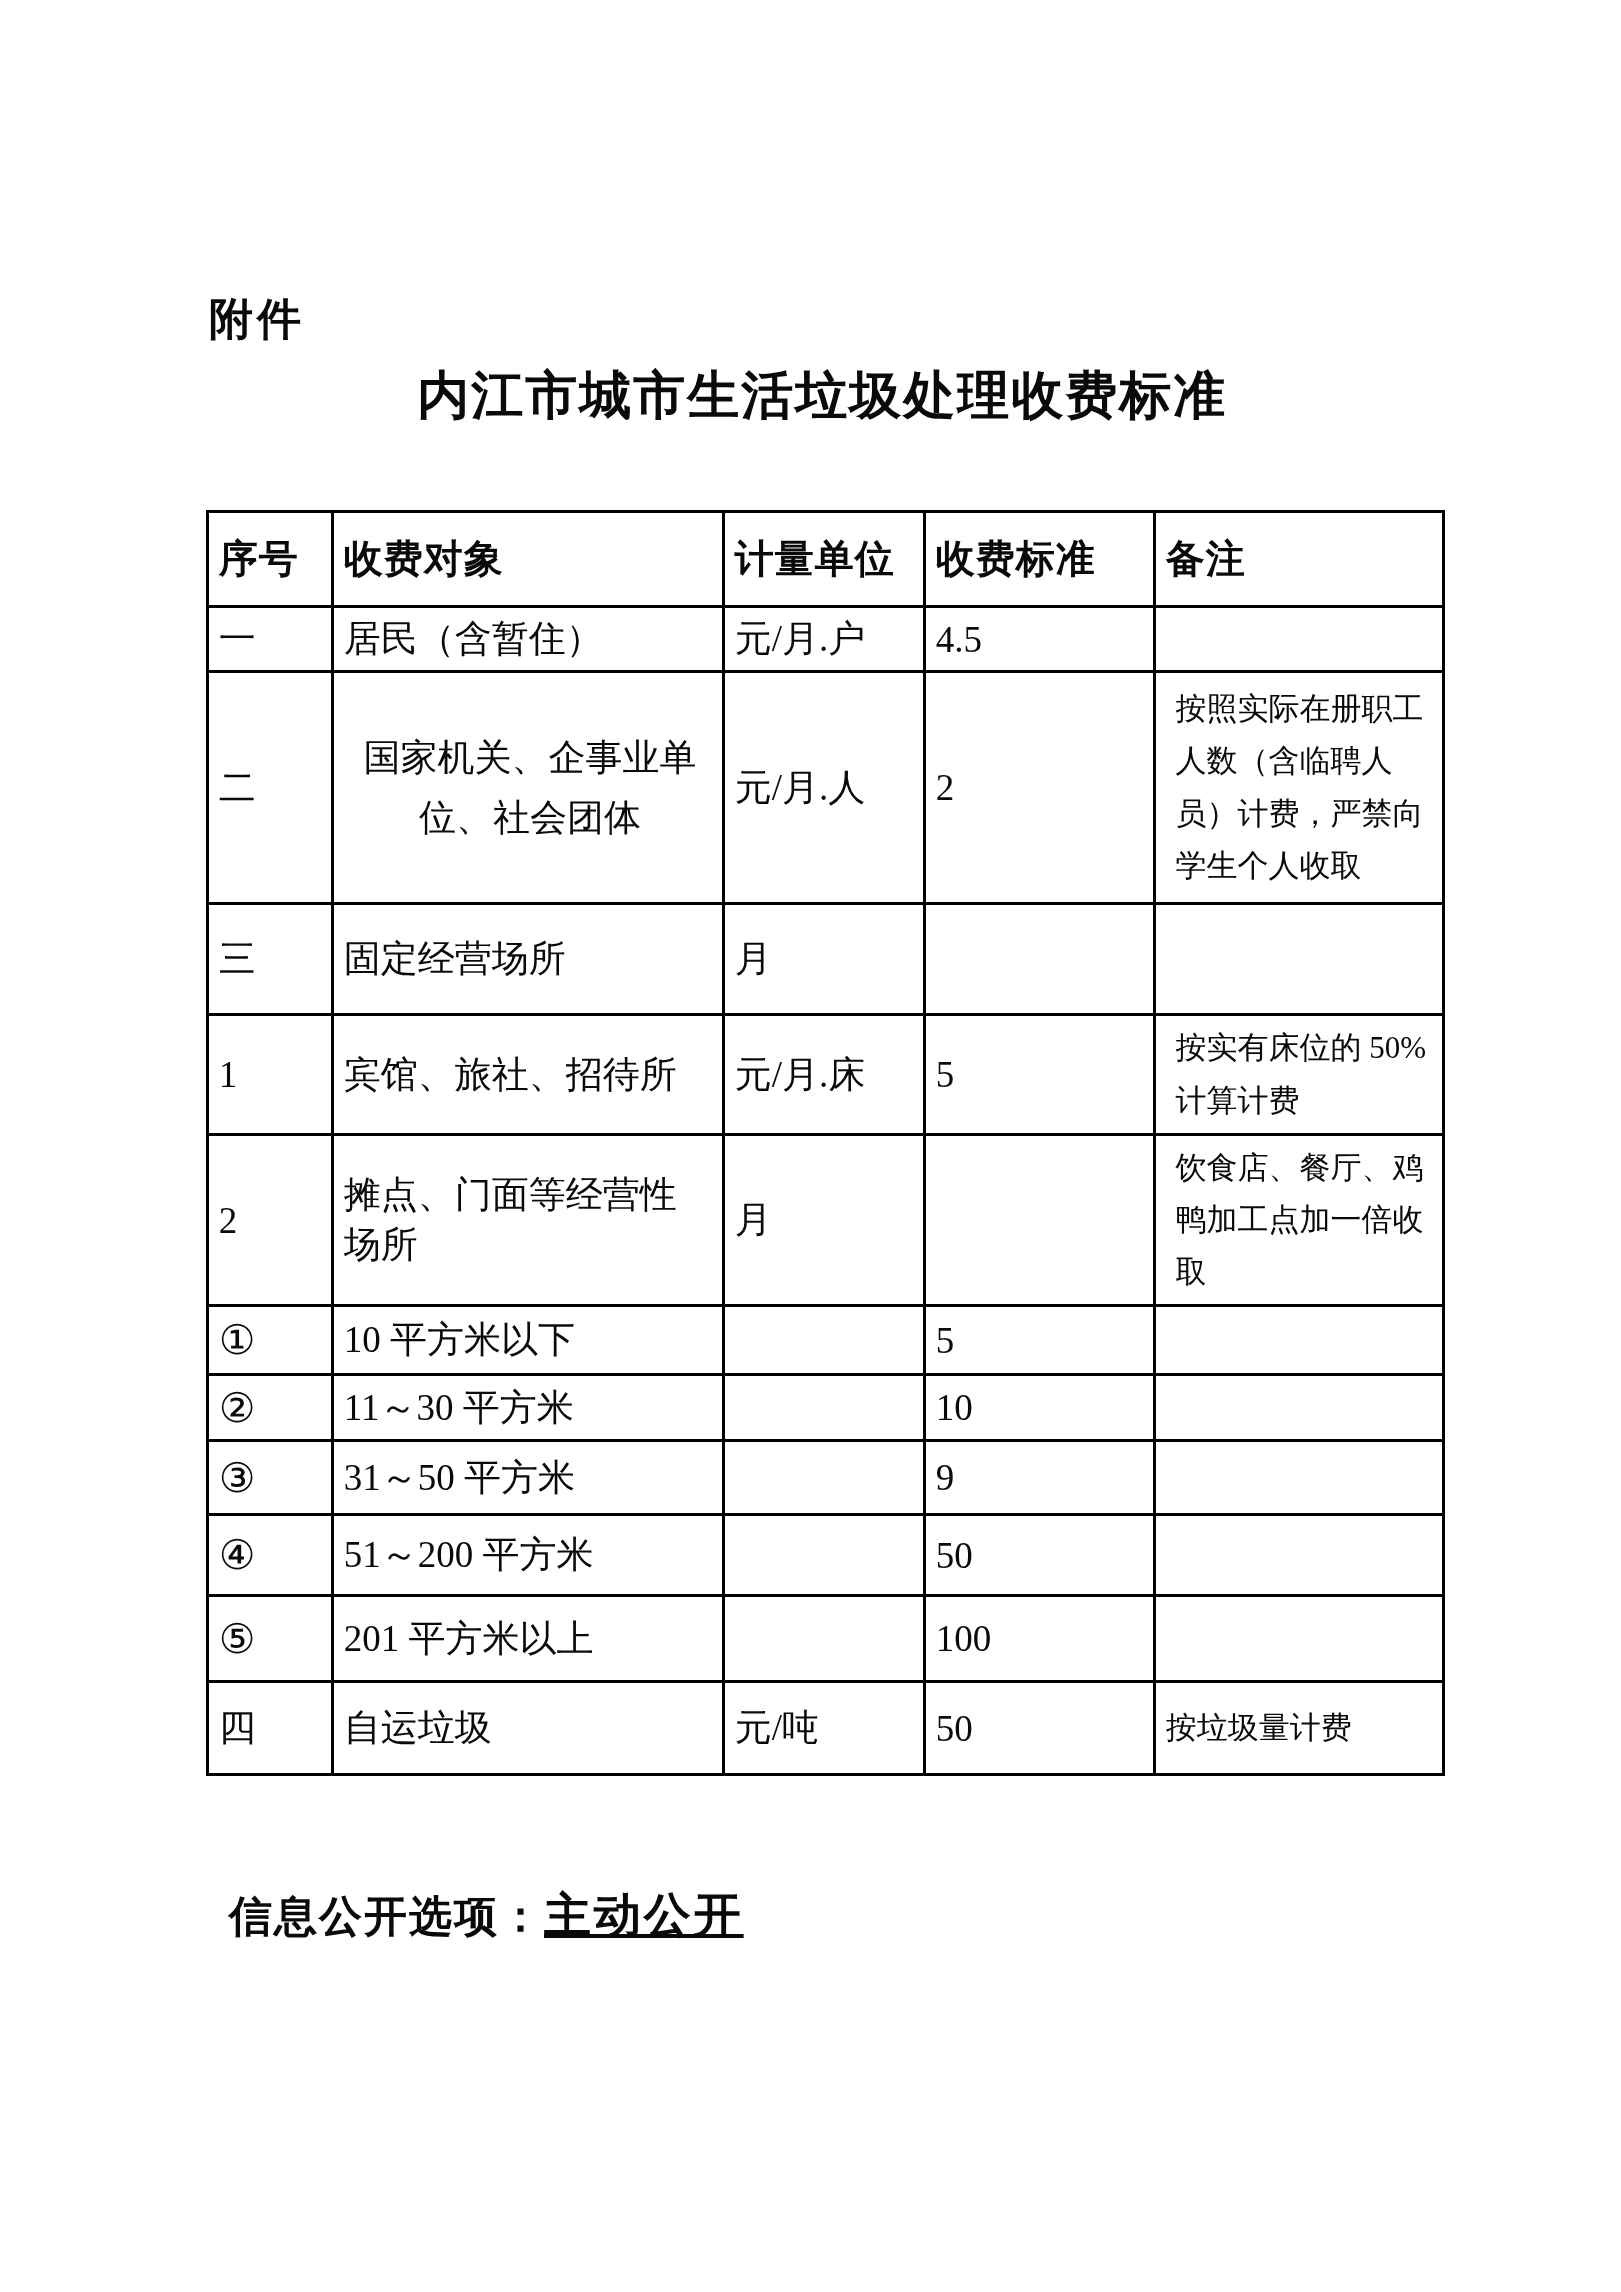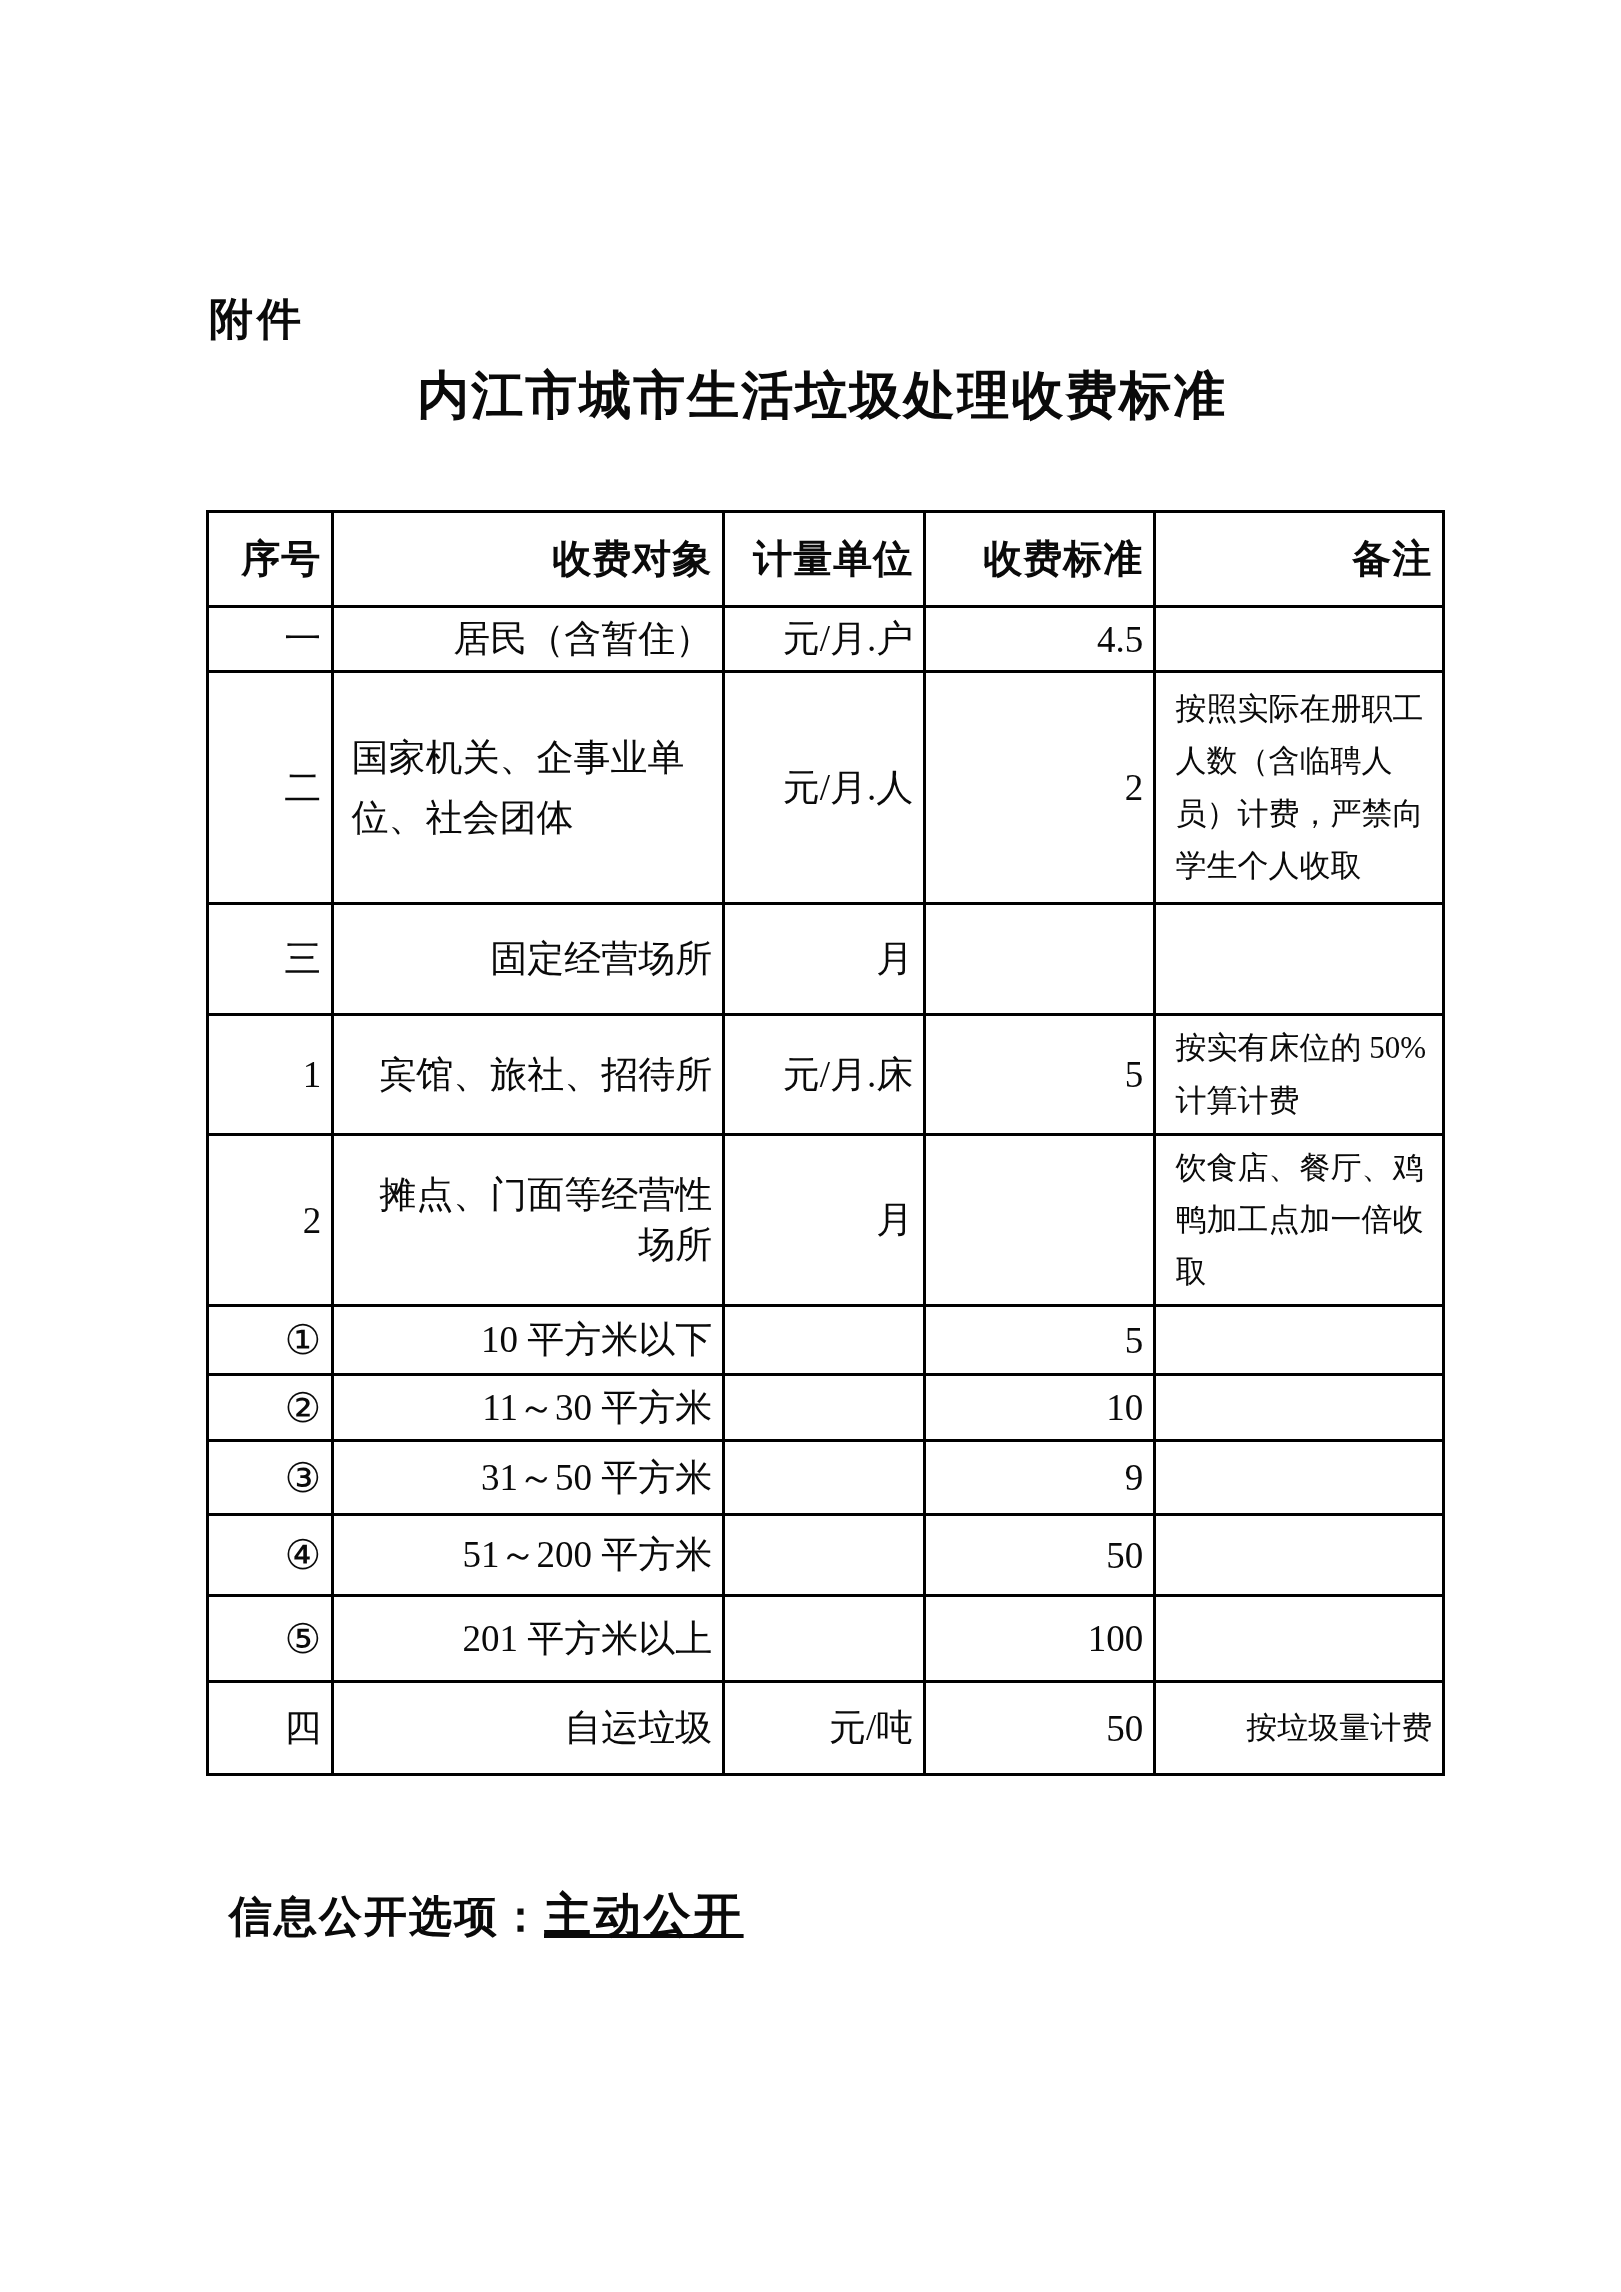--- a/index.html
+++ b/index.html
@@ -26,21 +26,21 @@
   }
 
   table.fee-table{
     position:absolute;left:206px;top:510px;
     width:1237px;
     border-collapse:collapse;table-layout:fixed;
     font-size:37px;
   }
   .fee-table th,.fee-table td{
     border:3.9px solid #000;
-    text-align:right;vertical-align:middle;
+    text-align:left;vertical-align:middle;
     padding:5.9px 9.8px;
     overflow:hidden;
   }
   .fee-table th{font-size:39px;font-weight:bold;letter-spacing:1px;}
   .rh-h{height:95px;}
   .rh-0{height:65px;}
   .rh-1{height:232px;}
   .rh-2{height:111px;}
   .rh-3{height:120px;}
   .rh-4{height:111px;}
@@ -48,21 +48,21 @@
   .rh-6{height:66px;}
   .rh-7{height:74px;}
   .rh-8{height:81px;}
   .rh-9{height:86px;}
   .rh-10{height:93px;}
   td.cell-no{font-size:37px;}
   td.cell-no.circ{font-size:41px;}
   td.left{text-align:left;padding-left:17.6px;padding-right:13.7px;}
   td.cell-remark{font-size:31px;line-height:1.68;margin-left:36px;}
   td.cell-remark.left{padding-left:19.6px;padding-right:11.8px;}
-  td.cell-target.left{line-height:1.6;}
+  td.cell-target.left{line-height:1.6;text-align:center;}
 
   .footer-line{
     position:absolute;left:211px;top:1884px;
     white-space:nowrap;
   }
   .footer-prefix{
     font-family:"Liberation Sans","DejaVu Sans",sans-serif;
     font-size:43px;font-weight:bold;letter-spacing:2px;margin-left:18px;
   }
   .footer-value{

